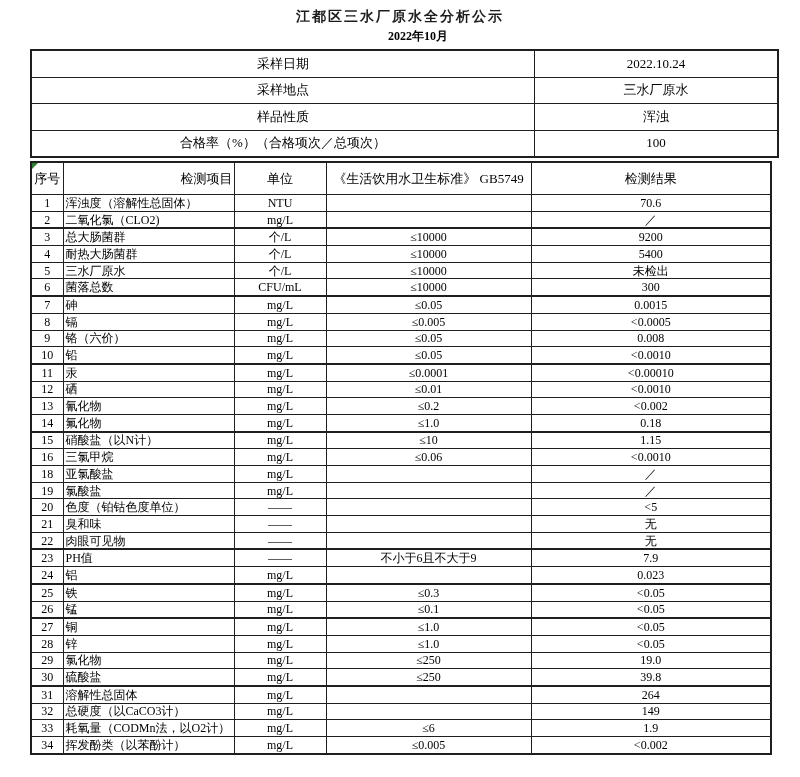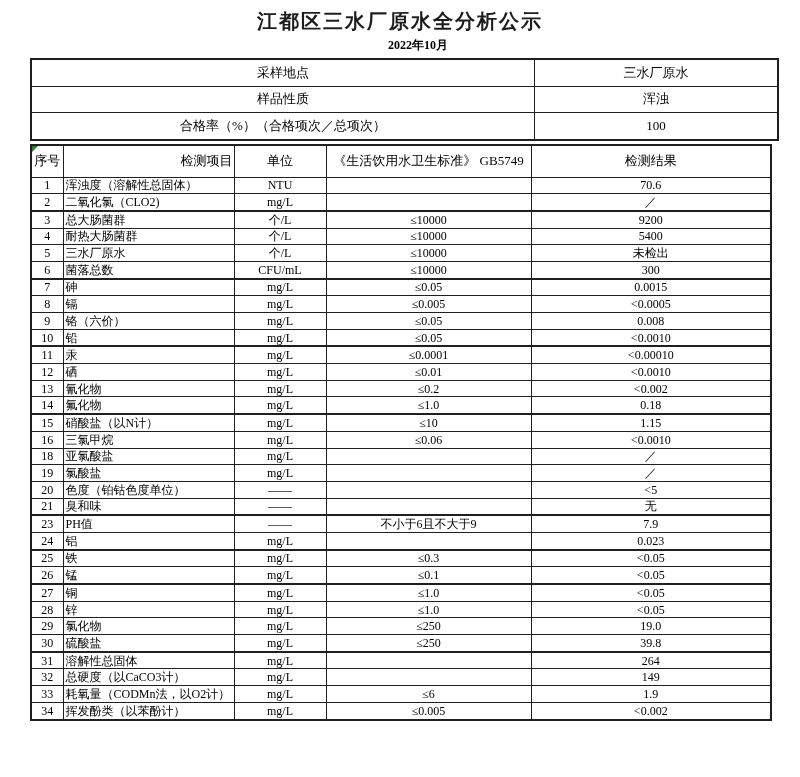--- a/index.html
+++ b/index.html
@@ -14,21 +14,21 @@
     background:var(--bg);
     color:var(--text);
     font-family:"Liberation Serif","DejaVu Serif",serif;
     overflow:hidden;
     box-sizing:border-box;
   }
   .doc-title{
     margin:8px 0 2px 0;
     text-align:center;
     font-family:Liberation Mono, monospace;
-    font-size:20px;
+    font-size:14px;
     font-weight:bold;
     letter-spacing:2px;
     color:#1d1d1d;
   }
   .doc-subtitle{
     text-align:center;
     font-size:12px;
     font-weight:600;
     margin-bottom:4px;
     margin-left:36px;
@@ -72,20 +72,24 @@
 </head>
 <body>
 
 <div class="page">
   <h1 class="doc-title">江都区三水厂原水全分析公示</h1>
   <div class="doc-subtitle">2022年10月</div>
 
   <table class="info-table">
     <tbody id="info-body">
         <tr>
+          <td class="info-label">采样日期</td>
+          <td class="info-value">2022.10.24</td>
+        </tr>
+        <tr>
           <td class="info-label">采样地点</td>
           <td class="info-value">三水厂原水</td>
         </tr>
         <tr>
           <td class="info-label">样品性质</td>
           <td class="info-value">浑浊</td>
         </tr>
         <tr>
           <td class="info-label">合格率（%）（合格项次／总项次）</td>
           <td class="info-value">100</td>
@@ -244,20 +248,27 @@
           <td class="col3"></td>
           <td class="col4">&lt;5</td>
         </tr>
         <tr>
           <td class="col0">21</td>
           <td class="col1">臭和味</td>
           <td class="col2">——</td>
           <td class="col3"></td>
           <td class="col4">无</td>
         </tr>
+        <tr>
+          <td class="col0">22</td>
+          <td class="col1">肉眼可见物</td>
+          <td class="col2">——</td>
+          <td class="col3"></td>
+          <td class="col4">无</td>
+        </tr>
         <tr class="thick-top">
           <td class="col0">23</td>
           <td class="col1">PH值</td>
           <td class="col2">——</td>
           <td class="col3">不小于6且不大于9</td>
           <td class="col4">7.9</td>
         </tr>
         <tr>
           <td class="col0">24</td>
           <td class="col1">铝</td>

